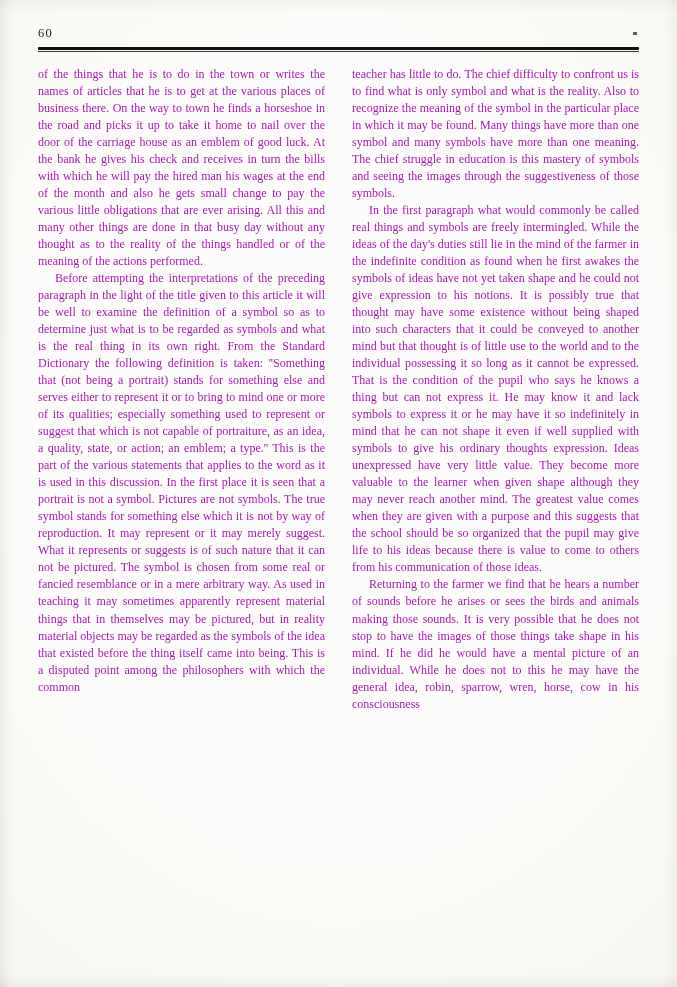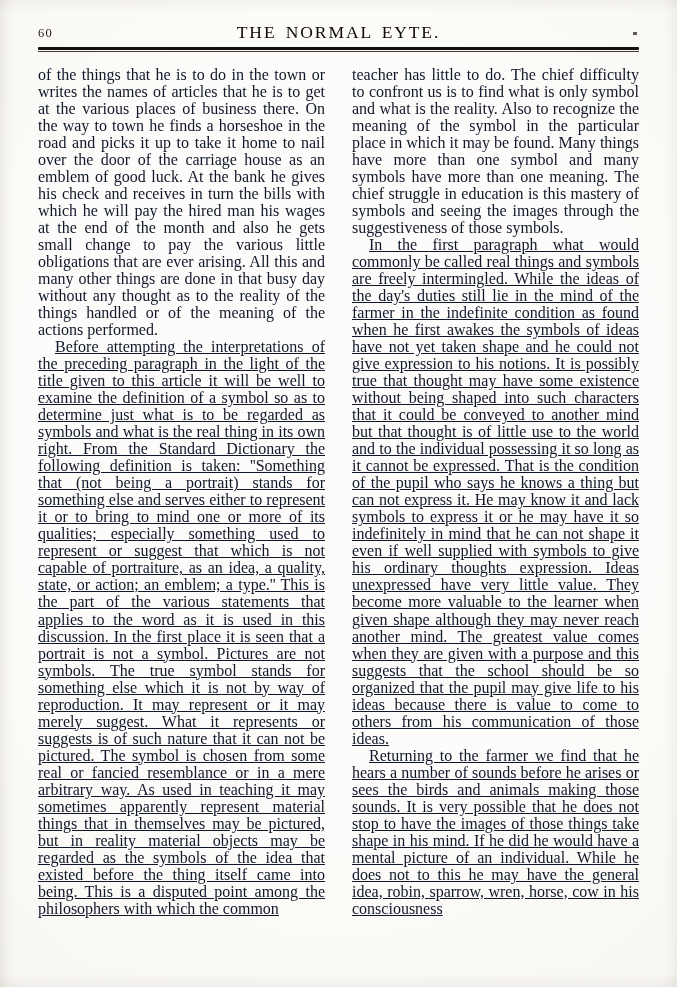--- a/index.html
+++ b/index.html
@@ -109,45 +109,43 @@
     display: flex;
     justify-content: space-between;
   }
   .column {
     width: 287px;
   }
   .column p {
     margin: 0;
     text-align: justify;
     text-justify: inter-word;
-    font-size: 16px;
+    font-size: 12px;
     line-height: 17.02px;
     text-indent: 17px;
-    color: #0f172a;
+    color: #a21caf;
     hyphens: manual;
     -webkit-hyphens: manual;
   }
   .column p.cont {
     text-indent: 0;
   }
   .column p + p {
     margin-top: 0;
-    text-decoration: underline;
   }
 </style>
 </head>
 <body>
 
 <div class="paper"></div>
 
 <div class="page">
 
   <div class="header">
     <div class="folio">60</div>
-    <div class="running-title">THE NORMAL EYTE.</div>
     <div class="speck"></div>
   </div>
 
   <div class="rule-wrap">
     <div class="rule-thick"></div>
     <div class="rule-thin"></div>
   </div>
 
   <div class="columns">
 

